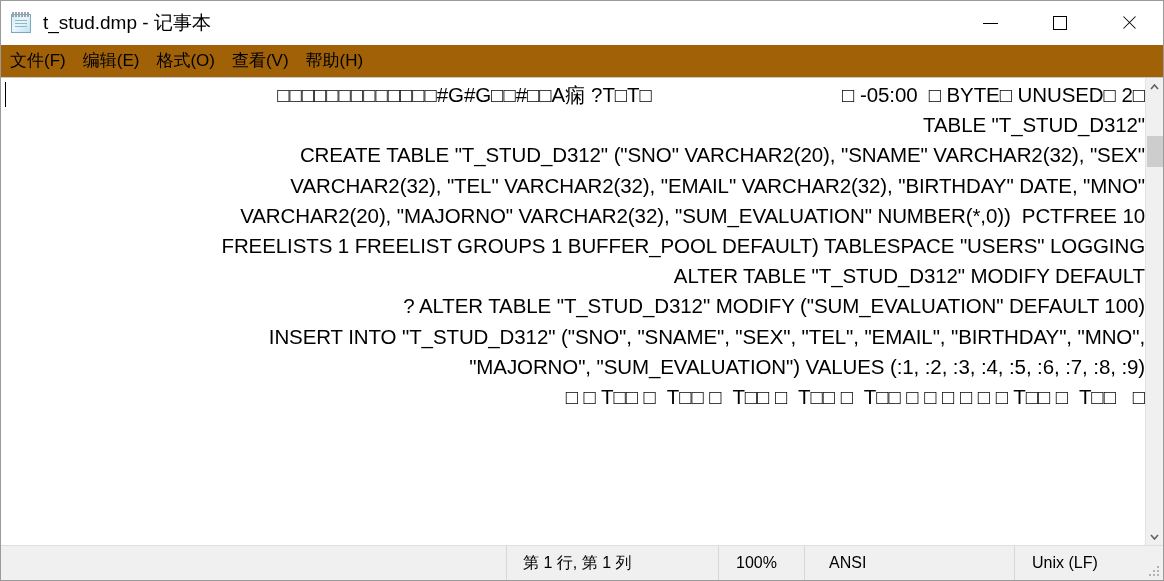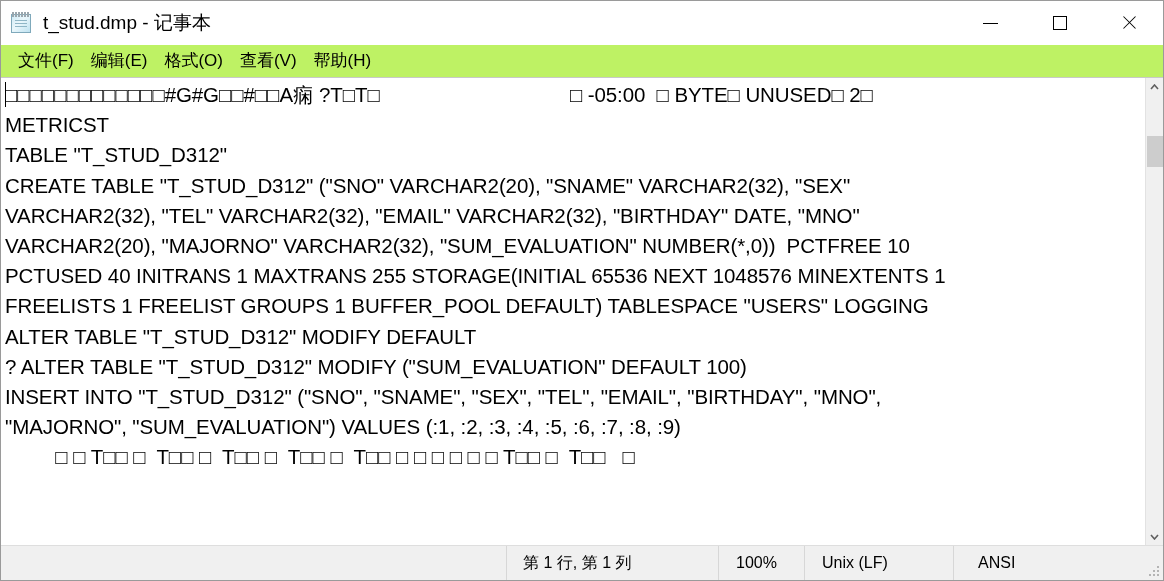--- a/index.html
+++ b/index.html
@@ -132,42 +132,43 @@
     height: 1px;
     background: #000;
   }
   .glyph-close::before { transform: rotate(45deg); }
   .glyph-close::after  { transform: rotate(-45deg); }
 
   
   .menubar {
     height: 33px;
     min-height: 33px;
-    background: #bef264;
-    display: flex;
-    align-items: center;
-    padding-left: 9px;
+    background: #a16207;
+    display: flex;
+    align-items: center;
+    padding-left: 1px;
     border-bottom: 1px solid #c9c9c9;
     box-sizing: border-box;
   }
   .menu-item {
     font-size: 17px;
     color: #000000;
     padding: 2px 9px 3px 8px;
     white-space: nowrap;
     line-height: 1;
   }
 
   
   .editor-wrap {
     flex: 1 1 auto;
     display: flex;
     position: relative;
     min-height: 0;
     background: #ffffff;
+    text-align: right;
   }
   .editor {
     flex: 1 1 auto;
     padding: 2px 0 0 4px;
     overflow: hidden;
     position: relative;
   }
   .line {
     font-size: 20.5px;
     line-height: 30.2px;
@@ -303,26 +304,24 @@
     <div class="menu-item">编辑(E)</div>
     <div class="menu-item">格式(O)</div>
     <div class="menu-item">查看(V)</div>
     <div class="menu-item">帮助(H)</div>
   </div>
 
   <div class="editor-wrap">
     <div class="editor">
       <div class="caret"></div>
       <div class="line">□□□□□□□□□□□□□#G#G□□#□□A痫 ?T□T□                                  □ -05:00  □ BYTE□ UNUSED□ 2□</div>
-      <div class="line">METRICST</div>
       <div class="line">TABLE "T_STUD_D312"</div>
       <div class="line">CREATE TABLE "T_STUD_D312" ("SNO" VARCHAR2(20), "SNAME" VARCHAR2(32), "SEX"</div>
       <div class="line">VARCHAR2(32), "TEL" VARCHAR2(32), "EMAIL" VARCHAR2(32), "BIRTHDAY" DATE, "MNO"</div>
       <div class="line">VARCHAR2(20), "MAJORNO" VARCHAR2(32), "SUM_EVALUATION" NUMBER(*,0))  PCTFREE 10</div>
-      <div class="line">PCTUSED 40 INITRANS 1 MAXTRANS 255 STORAGE(INITIAL 65536 NEXT 1048576 MINEXTENTS 1</div>
       <div class="line">FREELISTS 1 FREELIST GROUPS 1 BUFFER_POOL DEFAULT) TABLESPACE "USERS" LOGGING</div>
       <div class="line">ALTER TABLE "T_STUD_D312" MODIFY DEFAULT</div>
       <div class="line">? ALTER TABLE "T_STUD_D312" MODIFY ("SUM_EVALUATION" DEFAULT 100)</div>
       <div class="line">INSERT INTO "T_STUD_D312" ("SNO", "SNAME", "SEX", "TEL", "EMAIL", "BIRTHDAY", "MNO",</div>
       <div class="line">"MAJORNO", "SUM_EVALUATION") VALUES (:1, :2, :3, :4, :5, :6, :7, :8, :9)</div>
       <div class="line">         □ □ T□□ □  T□□ □  T□□ □  T□□ □  T□□ □ □ □ □ □ □ T□□ □  T□□   □</div>
     </div>
 
     <div class="vscroll">
       <div class="sb-arrow">
@@ -336,22 +335,22 @@
           <path d="M1 1 L4.5 5 L8 1" fill="none" stroke="#606060" stroke-width="1.6"></path>
         </svg>
       </div>
     </div>
   </div>
 
   <div class="statusbar">
     <div class="status-spacer"></div>
     <div class="status-cell cell-pos">第 1 行, 第 1 列</div>
     <div class="status-cell cell-zoom">100%</div>
+    <div class="status-cell cell-enc">ANSI</div>
     <div class="status-cell cell-eol">Unix (LF)</div>
-    <div class="status-cell cell-enc">ANSI</div>
     <div class="grip">
       <i style="left:8px;top:0px"></i>
       <i style="left:4px;top:4px"></i>
         <i style="left:8px;top:4px"></i>
       <i style="left:0px;top:8px"></i>
         <i style="left:4px;top:8px"></i>
         <i style="left:8px;top:8px"></i>
     </div>
   </div>
 

